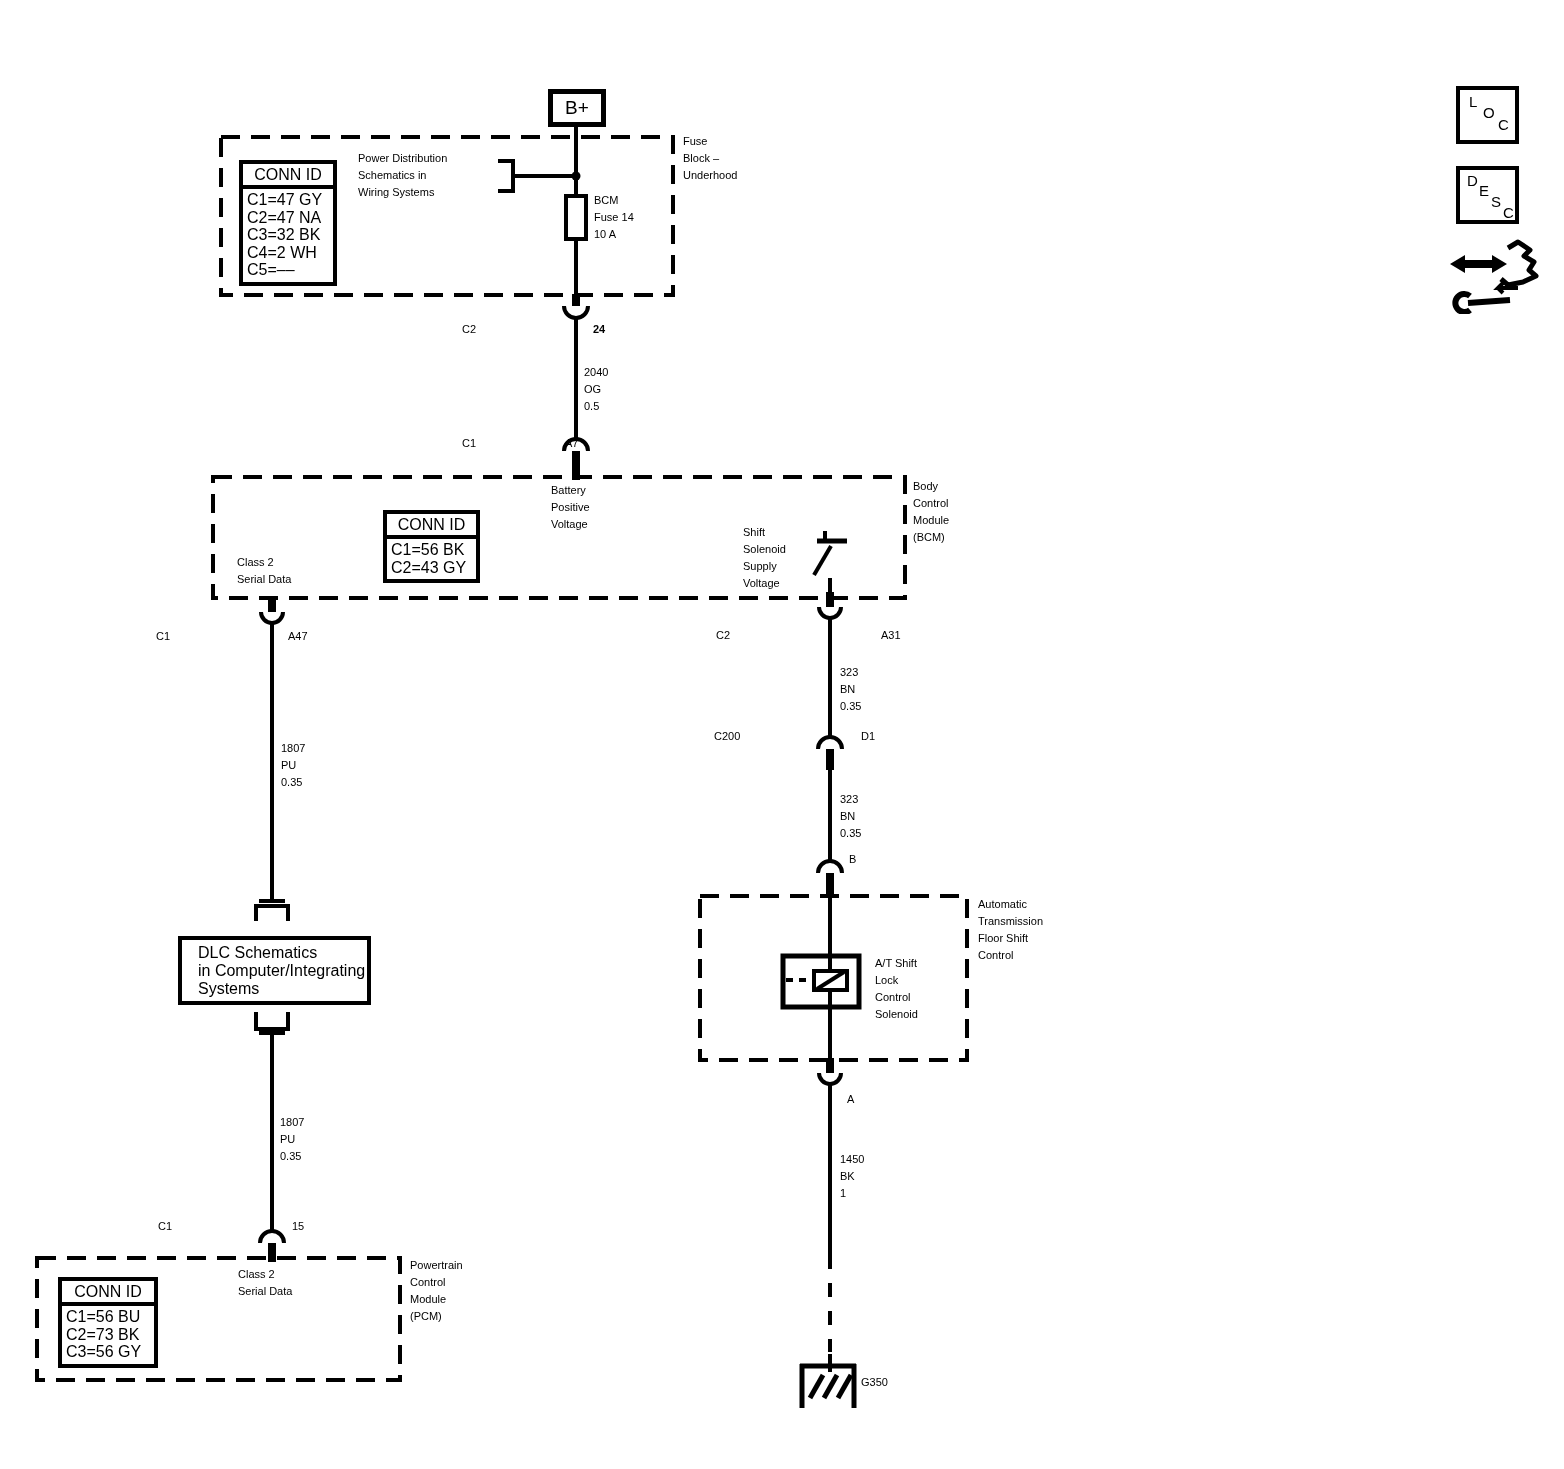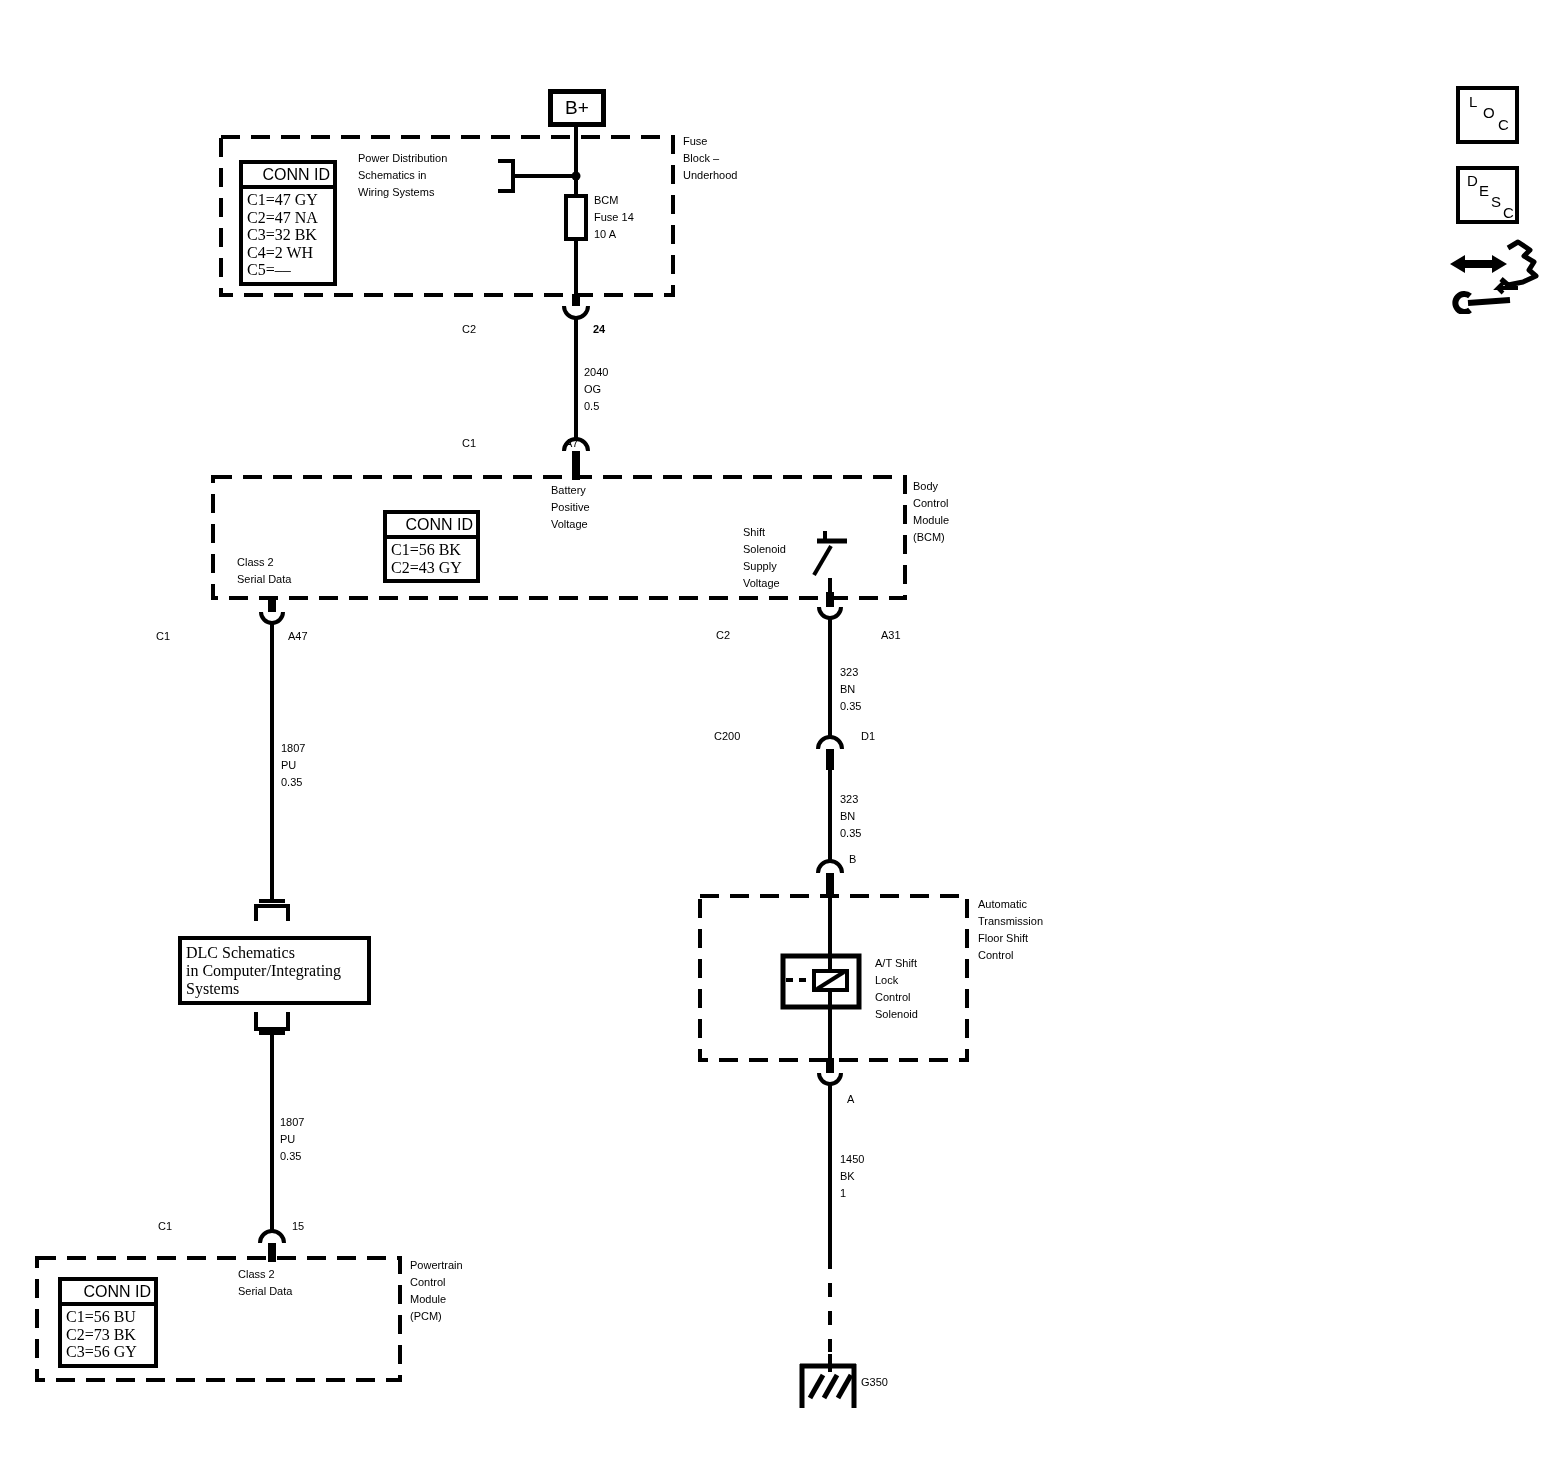--- a/index.html
+++ b/index.html
@@ -4,26 +4,26 @@
 <style>
   html,body{margin:0;padding:0;background:#ffffff;}
   #app{position:relative;width:1564px;height:1469px;background:#ffffff;color:#000;
        font-family:"Liberation Sans",sans-serif;overflow:hidden;}
   #lines{position:absolute;left:0;top:0;width:1564px;height:1469px;}
   .lbl{position:absolute;font-size:11px;line-height:17px;white-space:nowrap;color:#000;}
   .lbl.r{text-align:left;width:100px;}
   .bplus{position:absolute;left:548px;top:89px;width:58px;height:38px;border:5px solid #000;
          box-sizing:border-box;text-align:center;font-size:19px;line-height:27px;background:#fff;}
   .connid{position:absolute;border:4px solid #000;background:#fff;box-sizing:border-box;}
-  .connid .hd{border-bottom:4px solid #000;text-align:right;font-size:16px;line-height:18px;
+  .connid .hd{border-bottom:4px solid #000;text-align:center;font-size:16px;line-height:18px;
               padding:2px 3px 1px 3px;}
-  .connid .rw{font-size:16px;line-height:17.5px;padding:0 4px;font-family:Liberation Serif, serif;}
+  .connid .rw{font-size:16px;line-height:17.5px;padding:0 4px;}
   .connid .body{padding:2px 0 3px 0;}
   .solidbox{position:absolute;border:4px solid #000;background:#fff;box-sizing:border-box;
-            padding:4px 0 0 4px;font-size:16px;line-height:18px;font-family:Liberation Serif, serif;}
+            padding:4px 0 0 16px;font-size:16px;line-height:18px;}
   .sqbtn{position:absolute;left:1456px;width:63px;height:58px;border:4px solid #000;
          background:#fff;box-sizing:border-box;cursor:pointer;}
   .sqbtn span{position:absolute;font-size:15px;line-height:15px;}
 </style>
 </head>
 <body>
 
 <div id="app">
 
   <svg id="lines" viewBox="0 0 1564 1469" fill="none" stroke="#000000">

